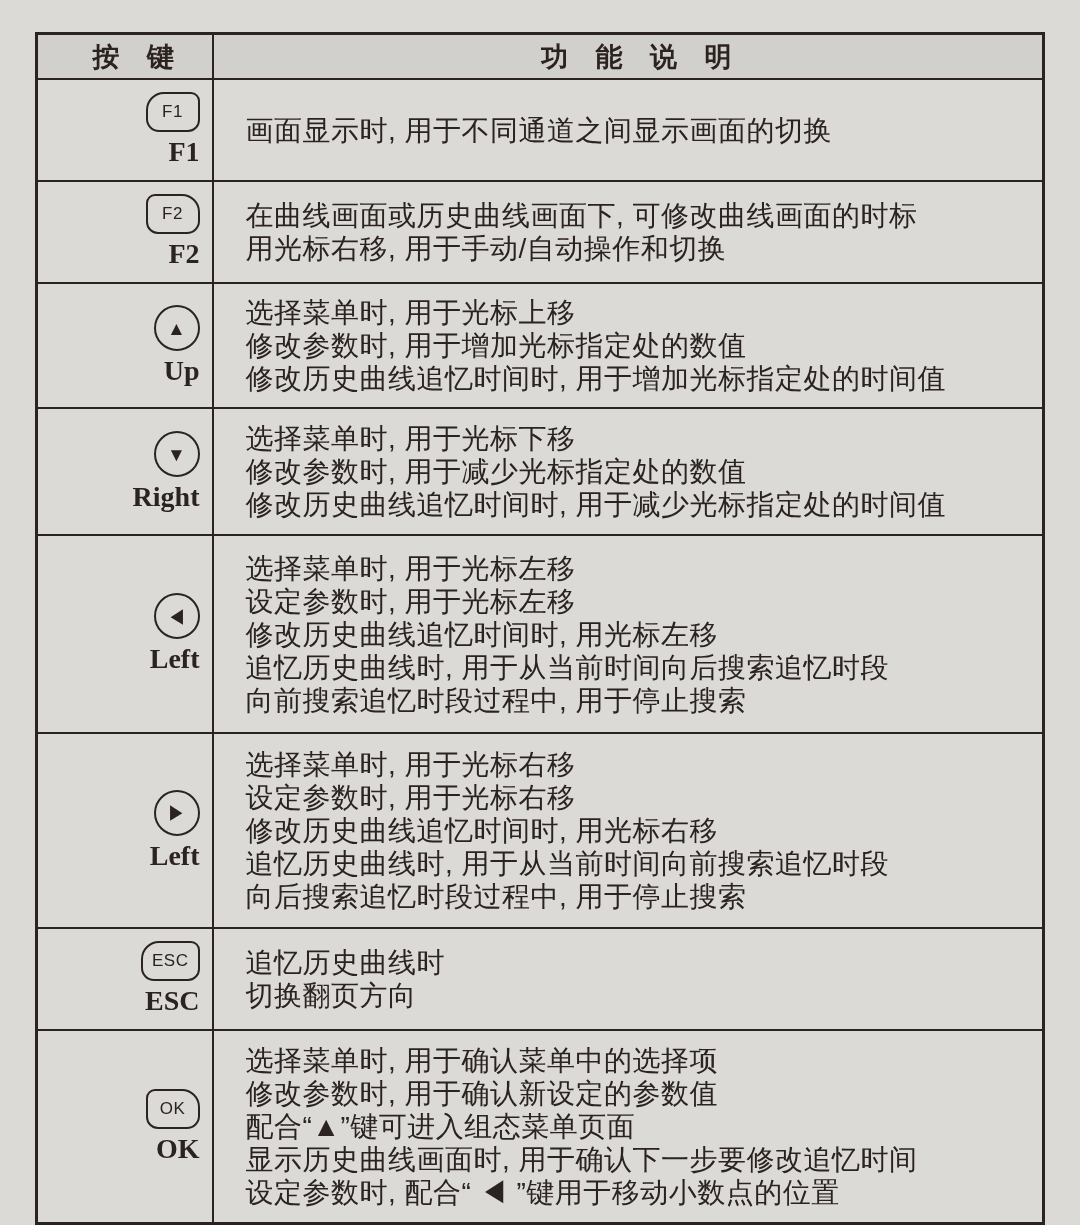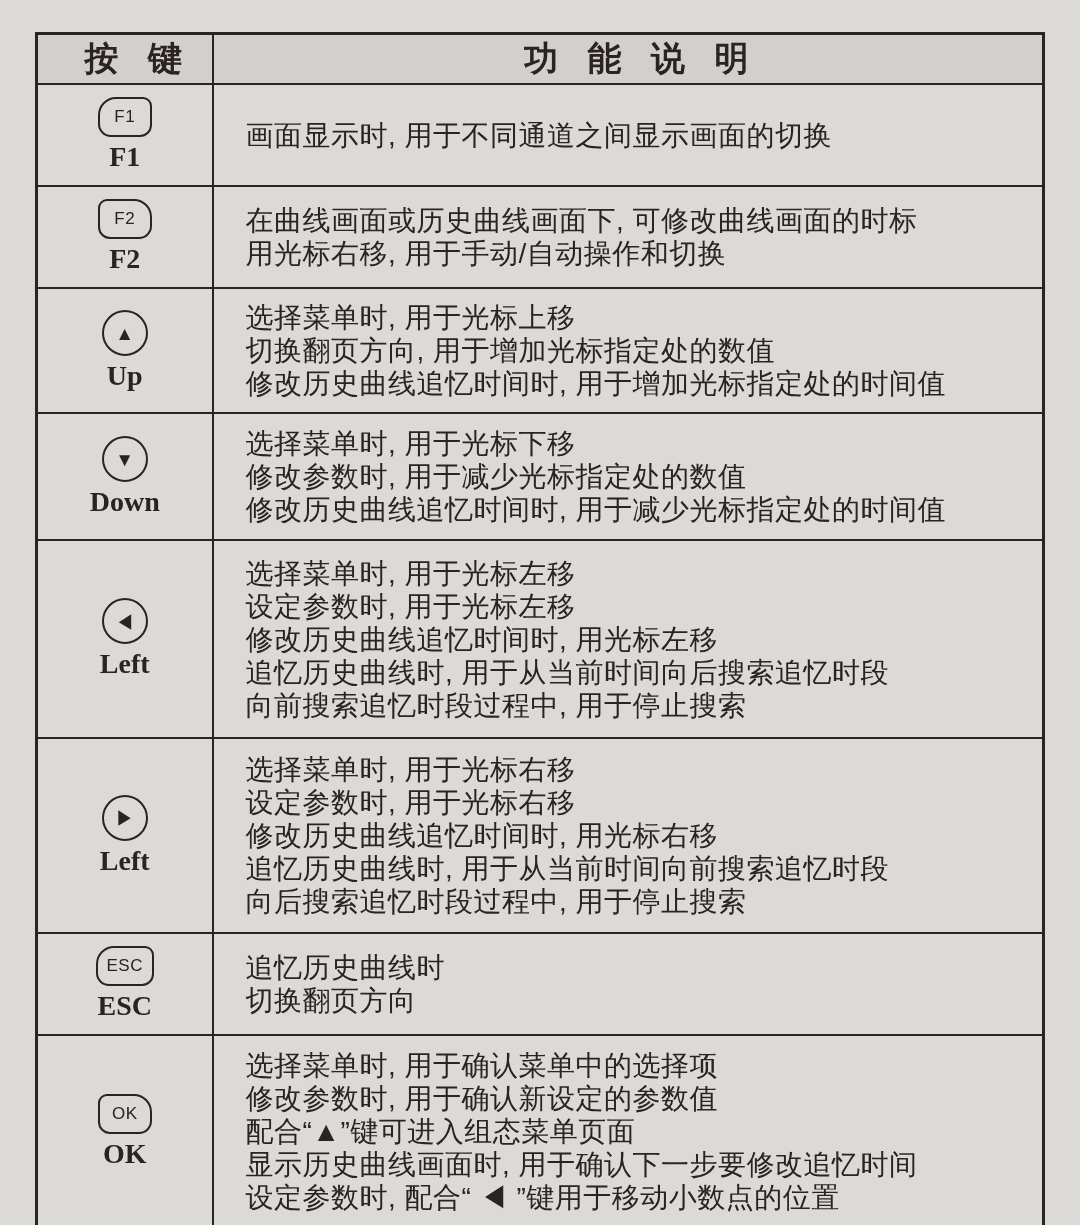--- a/index.html
+++ b/index.html
@@ -22,29 +22,29 @@
     table-layout: fixed;
     border: 3px solid #2b2320;
     border-bottom-width: 6px;
     background: #dcdad7;
   }
   col.c-key { width: 176px; }
   th, td { border: 2px solid #2b2320; }
   th {
     height: 41px;
     background: #d2d0cd;
-    font-size: 34px;
+    font-size: 27px;
     font-weight: bold;
     letter-spacing: 10px;
     padding-left: 28px;
     text-align: center;
     vertical-align: middle;
   }
   td.key-cell {
-    text-align: center;
+    text-align: right;
     vertical-align: middle;
     padding: 12px;
   }
   td.desc-cell {
     vertical-align: middle;
     padding: 6px 18px 6px 32px;
     font-size: 28px;
     line-height: 33px;
     font-weight: 500;
     white-space: pre-line;
@@ -143,31 +143,31 @@
       <tr class="rh-125">
         <td class="key-cell">
           <span class="key-figure">
             <span class="keycap circle">
                 <span class="tri-glyph">▲</span>
               </span>
             <span class="key-label">Up</span>
           </span>
         </td>
         <td class="desc-cell">选择菜单时, 用于光标上移
-切换翻页方向, 用于增加光标指定处的数值
+修改参数时, 用于增加光标指定处的数值
 修改历史曲线追忆时间时, 用于增加光标指定处的时间值</td>
       </tr>
 
       <tr class="rh-127">
         <td class="key-cell">
           <span class="key-figure">
             <span class="keycap circle">
                 <span class="tri-glyph">▼</span>
               </span>
-            <span class="key-label">Down</span>
+            <span class="key-label">Right</span>
           </span>
         </td>
         <td class="desc-cell">选择菜单时, 用于光标下移
 修改参数时, 用于减少光标指定处的数值
 修改历史曲线追忆时间时, 用于减少光标指定处的时间值</td>
       </tr>
 
       <tr class="rh-198">
         <td class="key-cell">
           <span class="key-figure">

